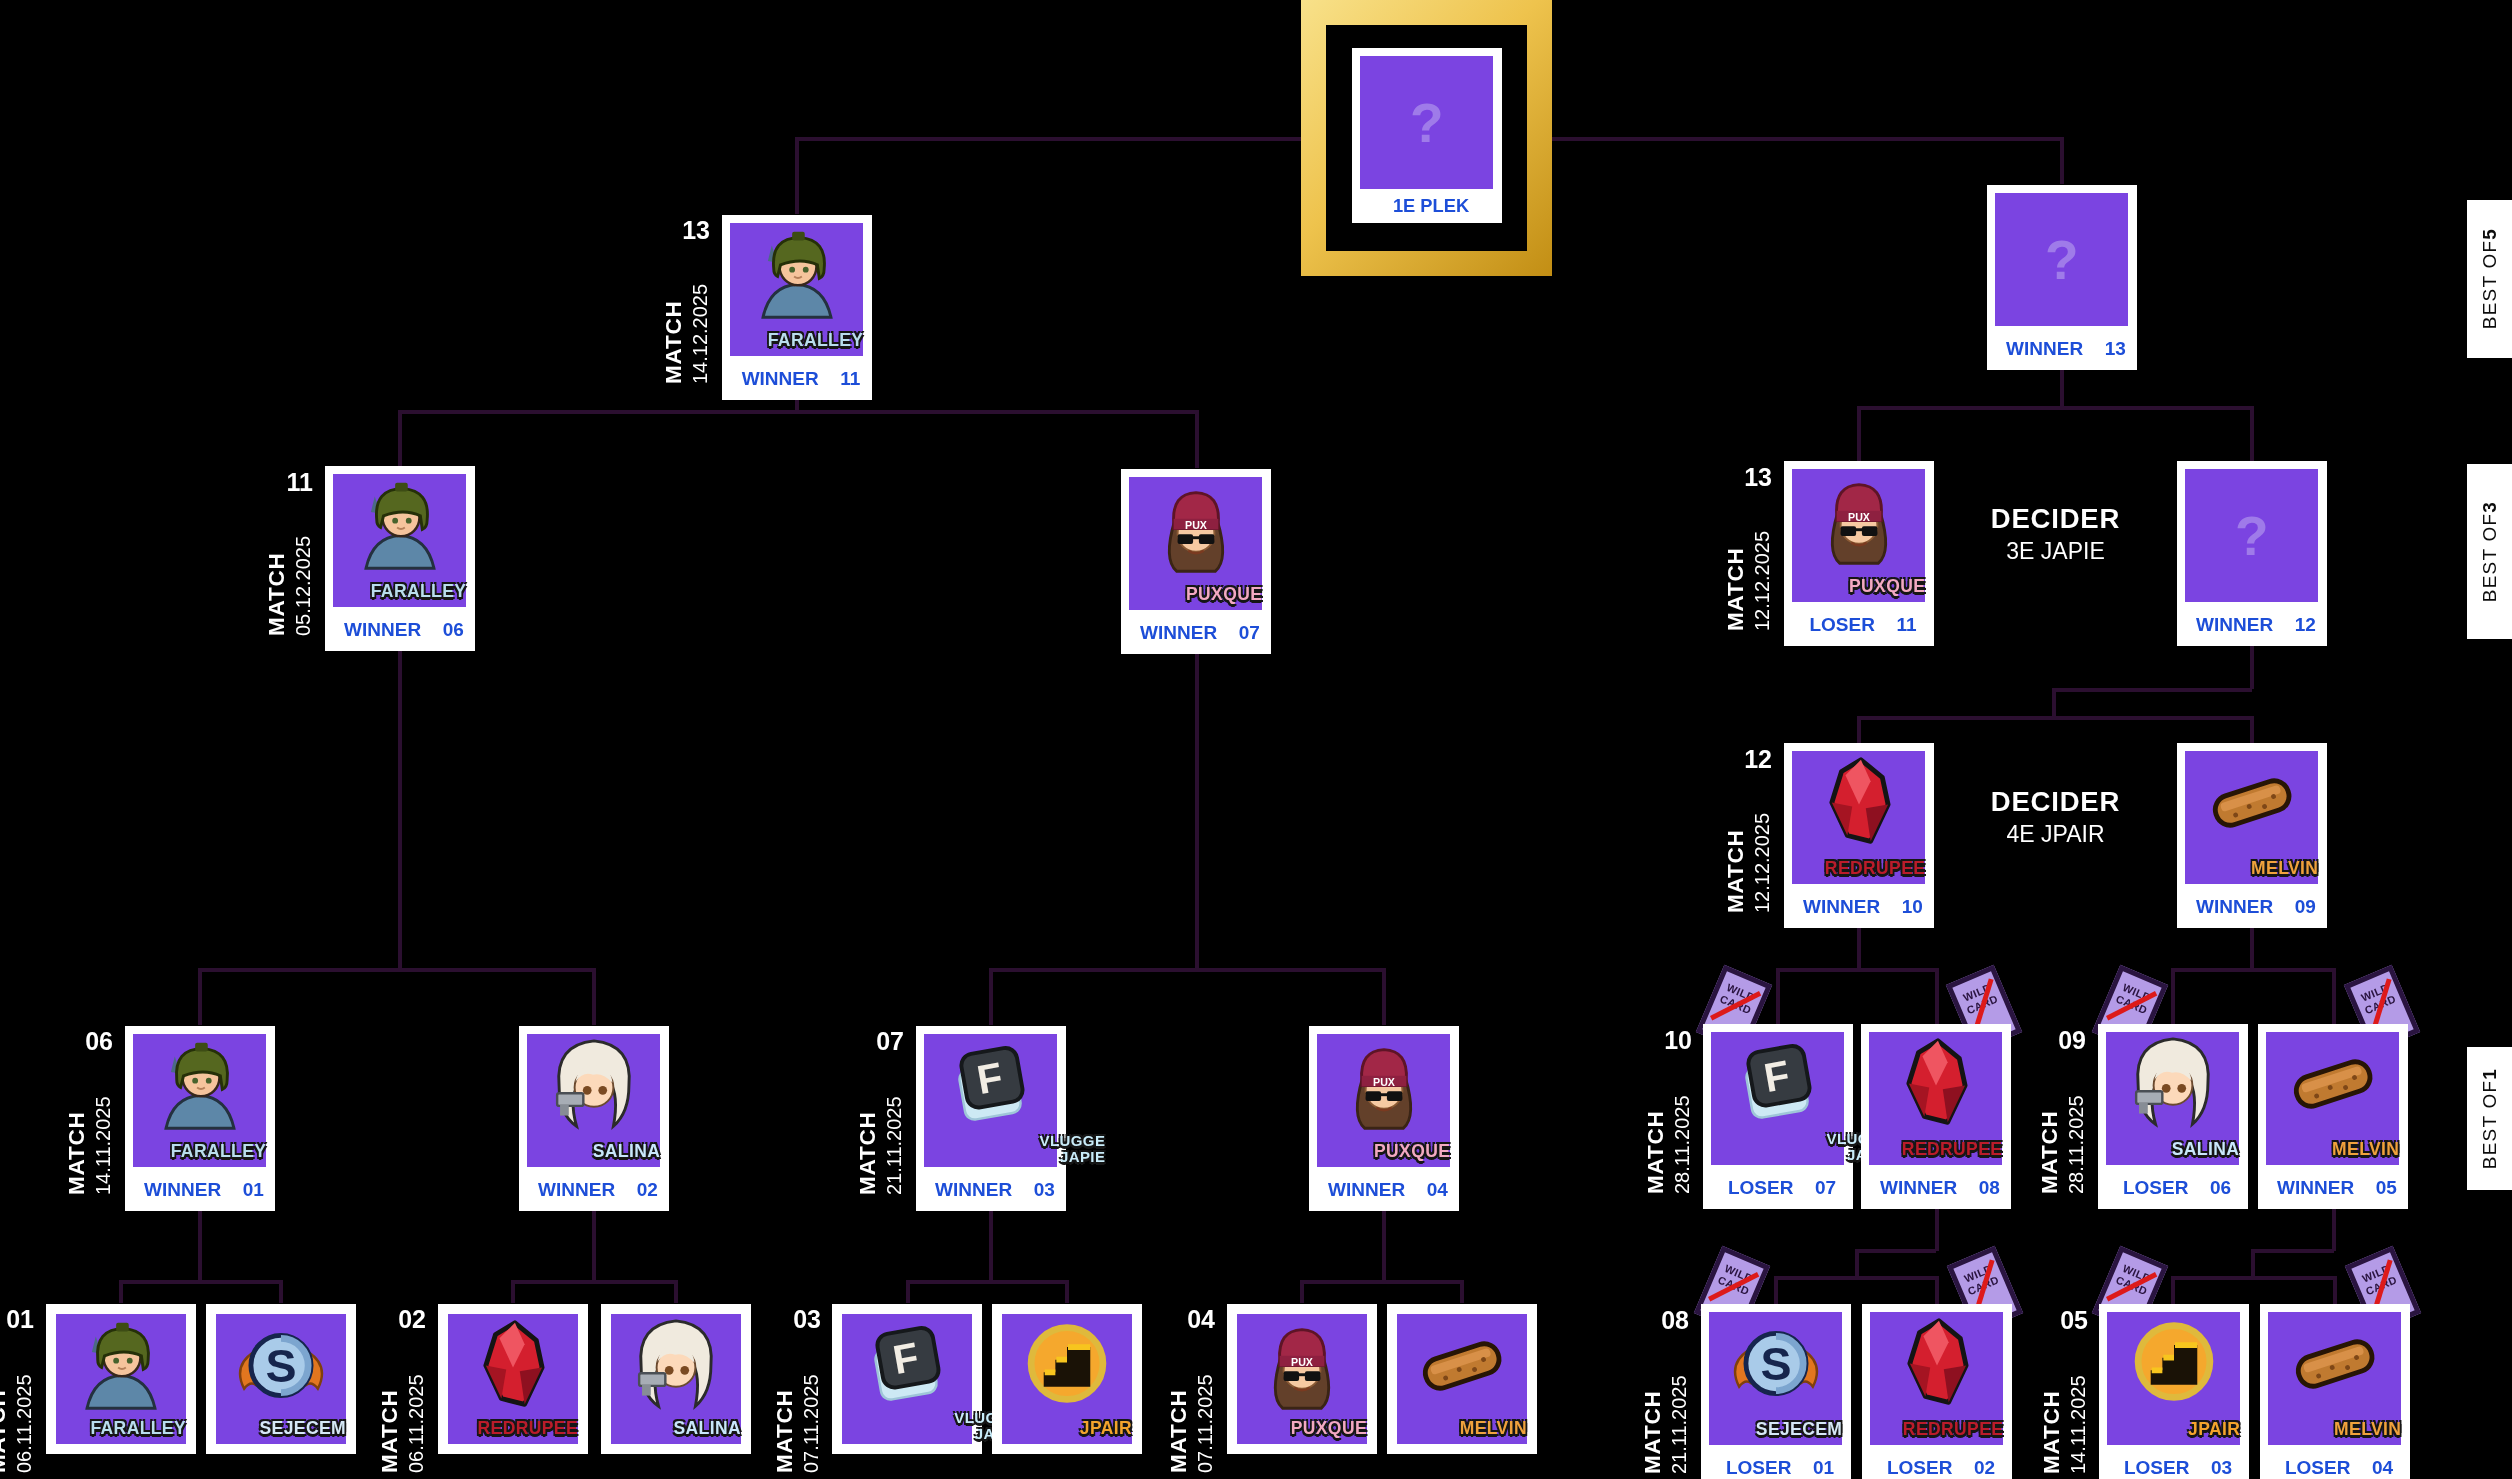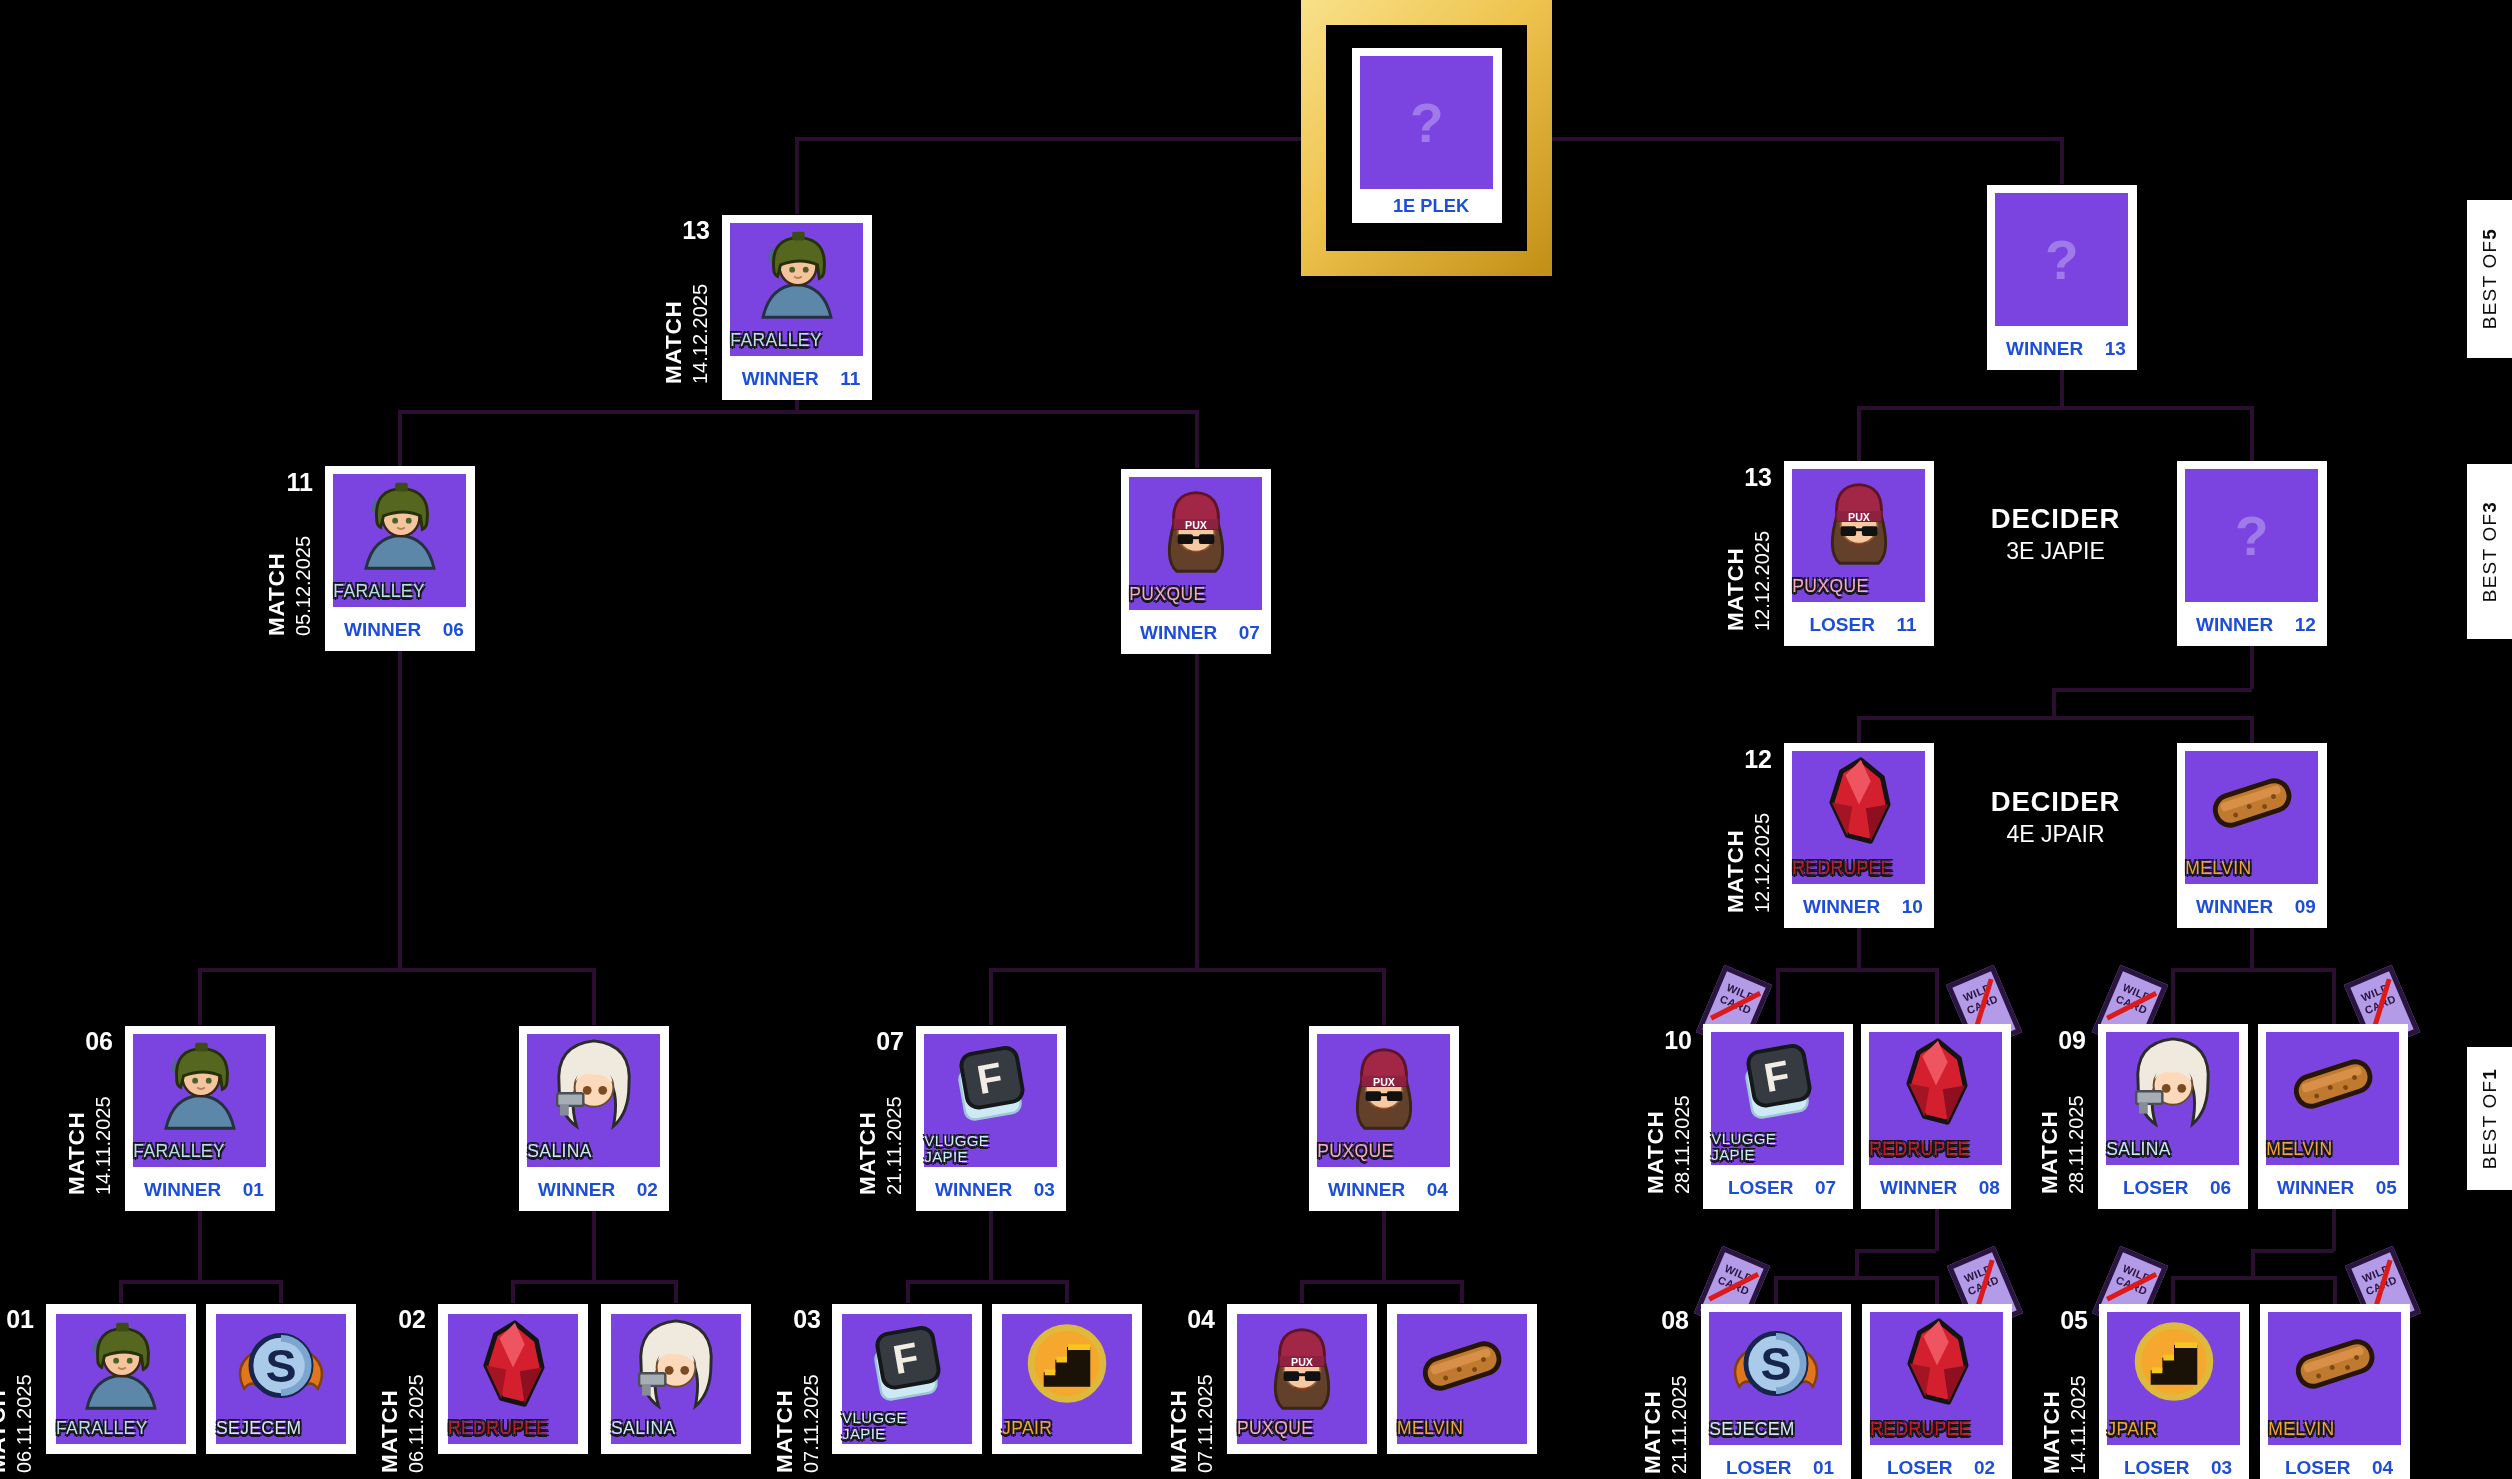--- a/index.html
+++ b/index.html
@@ -3,24 +3,24 @@
 <meta charset="utf-8">
 <style>
   html,body{margin:0;padding:0;background:#000;}
   #stage{position:relative;width:2512px;height:1479px;background:#000;overflow:hidden;
          font-family:"Liberation Sans",sans-serif;}
   .line{position:absolute;background:#2b0f30;z-index:0;}
   .card{position:absolute;width:150px;background:#fff;z-index:2;}
   .av{position:absolute;left:8.3px;top:8.3px;width:133px;height:133px;background:#7b44e1;}
   .card.small .av{left:10px;top:10px;width:130px;height:130px;}
   .av svg{position:absolute;left:50%;top:2.5px;transform:translateX(-50%);width:97px;height:97px;}
-  .avname{position:absolute;left:0;bottom:5px;width:100%;text-align:left;font-weight:400;
+  .avname{position:absolute;left:0;bottom:5px;width:100%;text-align:right;font-weight:700;
           font-size:17.5px;letter-spacing:0.4px;
           text-shadow:1.7px 1.7px 0 #161616,-1.7px 1.7px 0 #161616,1.7px -1.7px 0 #161616,-1.7px -1.7px 0 #161616,0 2.5px 0 #161616;}
-  .avname.two{bottom:2.5px;font-size:15px;line-height:1.05;}
+  .avname.two{bottom:2.5px;font-size:15px;line-height:1.05;margin-left:48px;}
   .qm{position:absolute;inset:0;display:flex;align-items:center;justify-content:center;
       font-size:55px;font-weight:800;color:#9f7be9;}
   .slotlabel{position:absolute;left:4px;top:142px;width:100%;height:43px;display:flex;align-items:center;
              justify-content:center;gap:21.6px;font-weight:700;font-size:19px;color:#1d4ed8;}
   .mlabel{position:absolute;width:60px;z-index:3;color:#fff;}
   .mnum{font-size:25px;font-weight:800;text-align:right;padding-right:5px;}
   .mrot{position:absolute;top:35px;right:3.3px;height:133px;writing-mode:vertical-rl;
         transform:rotate(180deg);white-space:nowrap;}
   .mrot .mt{font-size:22.5px;font-weight:800;letter-spacing:0.8px;line-height:28px;}
   .mrot .md{font-size:20px;font-weight:500;line-height:24px;}

